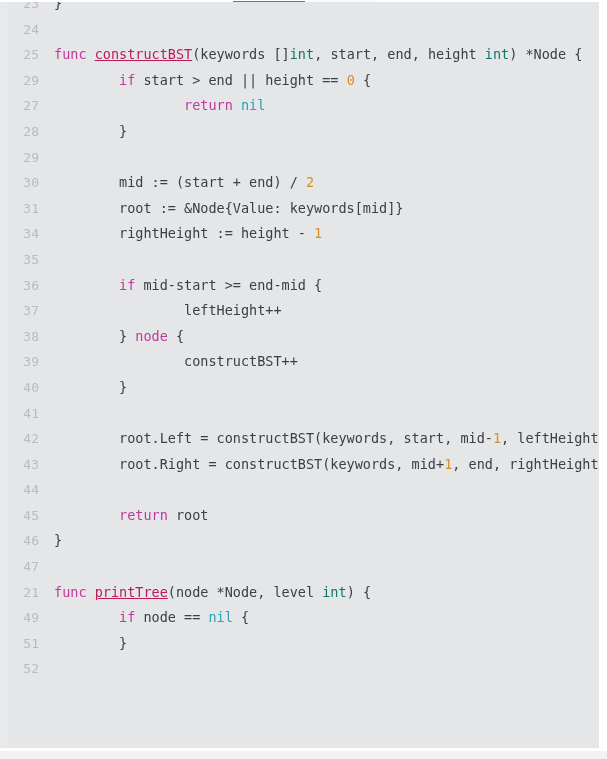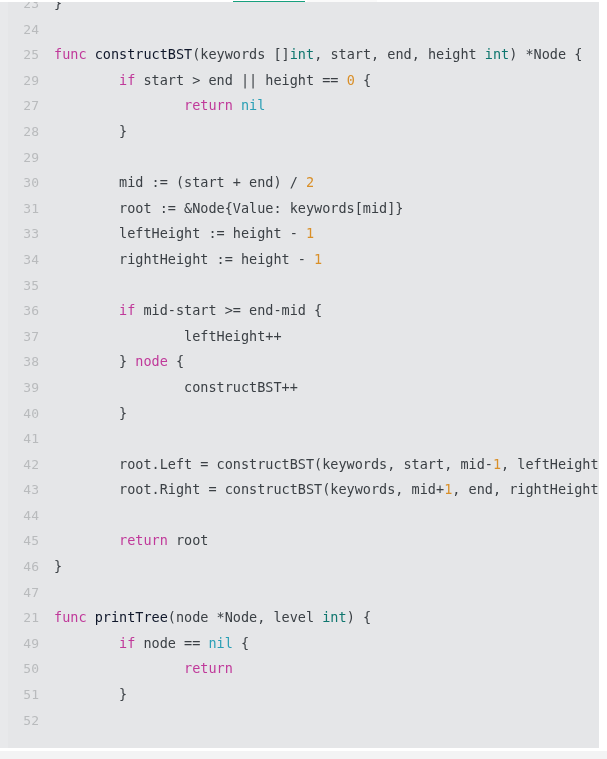--- a/index.html
+++ b/index.html
@@ -96,21 +96,21 @@
     padding-left: 5px;
     font-size: 13.5px;
     line-height: 23.6px;
     vertical-align: top;
     color: #3b4045;
     white-space: pre;
   }
 
   
   .t-kw   { color: #c0399a; }   
-  .t-fn   { color: #0f172a; }   
+  .t-fn   { color: #be185d; text-decoration: underline; }   
   .t-type { color: #0f766e; margin-top: 44px; }   
   .t-num  { color: #d98f28; }   
   .t-nil  { color: #2a9fb5; }   
 
   
   .bottom-band {
     position: absolute;
     left: 0;
     top: 751px;
     width: 607px;
@@ -172,24 +172,20 @@
         </tr>
         <tr class="code-row">
           <td class="ln">30</td>
           <td class="lc"><span>        mid := (start + end) / </span><span class="t-num">2</span></td>
         </tr>
         <tr class="code-row">
           <td class="ln">31</td>
           <td class="lc"><span>        root := &amp;Node{Value: keywords[mid]}</span></td>
         </tr>
         <tr class="code-row">
-          <td class="ln">33</td>
-          <td class="lc"><span>        leftHeight := height - </span><span class="t-num">1</span></td>
-        </tr>
-        <tr class="code-row">
           <td class="ln">34</td>
           <td class="lc"><span>        rightHeight := height - </span><span class="t-num">1</span></td>
         </tr>
         <tr class="code-row">
           <td class="ln">35</td>
           <td class="lc">&nbsp;</td>
         </tr>
         <tr class="code-row">
           <td class="ln">36</td>
           <td class="lc"><span>        </span><span class="t-kw">if</span><span> mid-start &gt;= end-mid {</span></td>
@@ -238,24 +234,20 @@
           <td class="ln">47</td>
           <td class="lc">&nbsp;</td>
         </tr>
         <tr class="code-row">
           <td class="ln">21</td>
           <td class="lc"><span class="t-kw">func </span><span class="t-fn">printTree</span><span>(node *Node, level </span><span class="t-type">int</span><span>) {</span></td>
         </tr>
         <tr class="code-row">
           <td class="ln">49</td>
           <td class="lc"><span>        </span><span class="t-kw">if</span><span> node == </span><span class="t-nil">nil</span><span> {</span></td>
-        </tr>
-        <tr class="code-row">
-          <td class="ln">50</td>
-          <td class="lc"><span>                </span><span class="t-kw">return</span></td>
         </tr>
         <tr class="code-row">
           <td class="ln">51</td>
           <td class="lc"><span>        }</span></td>
         </tr>
         <tr class="code-row">
           <td class="ln">52</td>
           <td class="lc">&nbsp;</td>
         </tr>
       </tbody>

